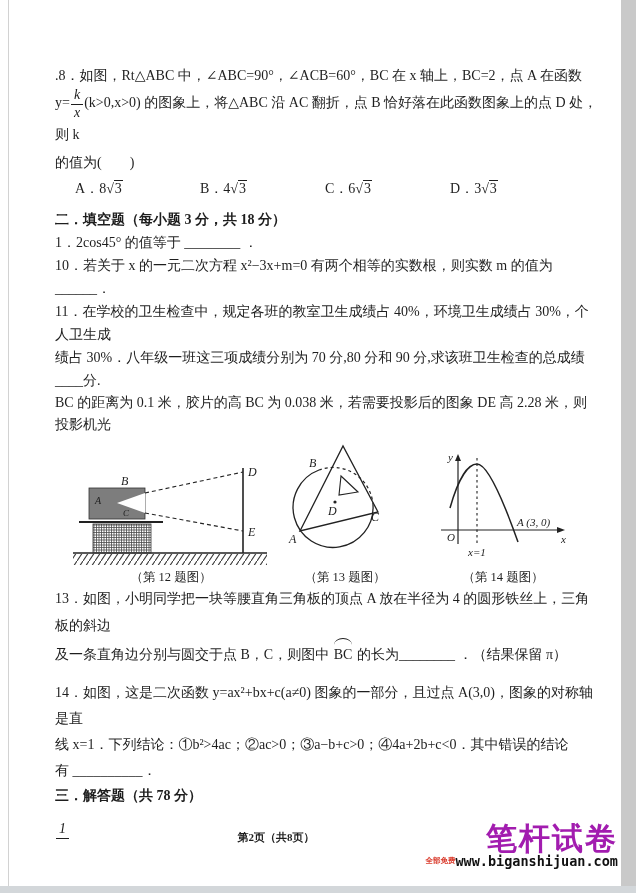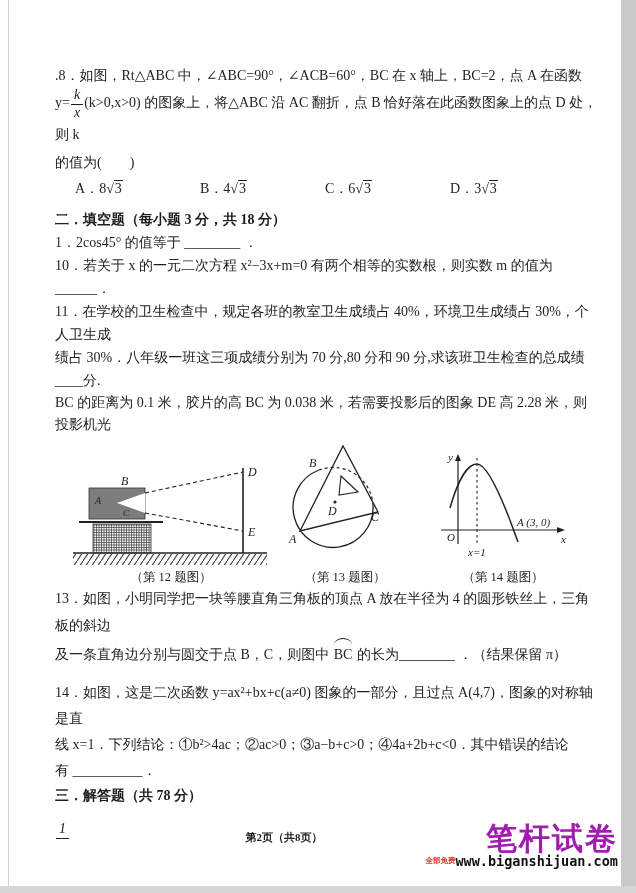--- a/index.html
+++ b/index.html
@@ -32,21 +32,21 @@
 
   .figrow{display:flex;align-items:flex-end;margin-top:4px;}
   .figbox{text-align:center;}
   .figbox .cap{font-size:12.5px;margin-top:3px;line-height:16px;}
   .f12{margin-left:16px;width:200px;}
   .f13{margin-left:10px;width:128px;}
   .f14{margin-left:24px;width:140px;}
   svg{display:block;}
   svg text{font-family:"Liberation Serif","DejaVu Serif",serif;font-style:italic;fill:#1e1e1e;}
 
-  .footer{position:absolute;left:8px;top:830px;width:552px;text-align:center;
+  .footer{position:absolute;left:0;top:830px;width:552px;text-align:center;
     font-size:11px;font-weight:bold;}
   .logo{position:absolute;right:18px;top:822px;text-align:right;}
   .logo .title{font-size:31px;font-weight:bold;letter-spacing:2px;line-height:34px;color:#a21caf;}
   .logo .row2{display:flex;align-items:flex-end;justify-content:flex-end;margin-top:-3px;}
   .logo .free{font-size:7.5px;font-weight:bold;margin-right:0;margin-bottom:3px;}
   .logo .url{font-family:"DejaVu Sans Mono","Liberation Mono",monospace;
     font-size:13.5px;font-weight:bold;letter-spacing:0;color:#111;}
 </style>
 </head>
 <body>
@@ -143,21 +143,21 @@
         <text x="35" y="108" font-size="11">x=1</text>
         <text x="84" y="78" font-size="11">A (3, 0)</text>
       </svg>
       <p class="cap">（第 14 题图）</p>
     </div>
   </div>
 
   <p class="lh27 gap8">13．如图，小明同学把一块等腰直角三角板的顶点 A 放在半径为 4 的圆形铁丝上，三角板的斜边</p>
   <p class="lh27"><span>及一条直角边分别与圆交于点 B，C，则图中 </span><span class="arc">BC</span><span> 的长为________ ．（结果保留 π）</span></p>
 
-  <p class="lh26 gap12">14．如图，这是二次函数 y=ax²+bx+c(a≠0) 图象的一部分，且过点 A(4,7)，图象的对称轴是直</p>
+  <p class="lh26 gap12">14．如图，这是二次函数 y=ax²+bx+c(a≠0) 图象的一部分，且过点 A(3,0)，图象的对称轴是直</p>
   <p class="lh26">线 x=1．下列结论：①b²&gt;4ac；②ac&gt;0；③a−b+c&gt;0；④4a+2b+c&lt;0．其中错误的结论</p>
   <p class="lh26">有 __________．</p>
 
   <p class="sec-head">三．解答题（共 78 分）</p>
   <p class="math-line gap6"><span class="frac"><span class="num">1</span></span></p>
 
 </div>
 
 <div class="footer">第2页（共8页）</div>
 

